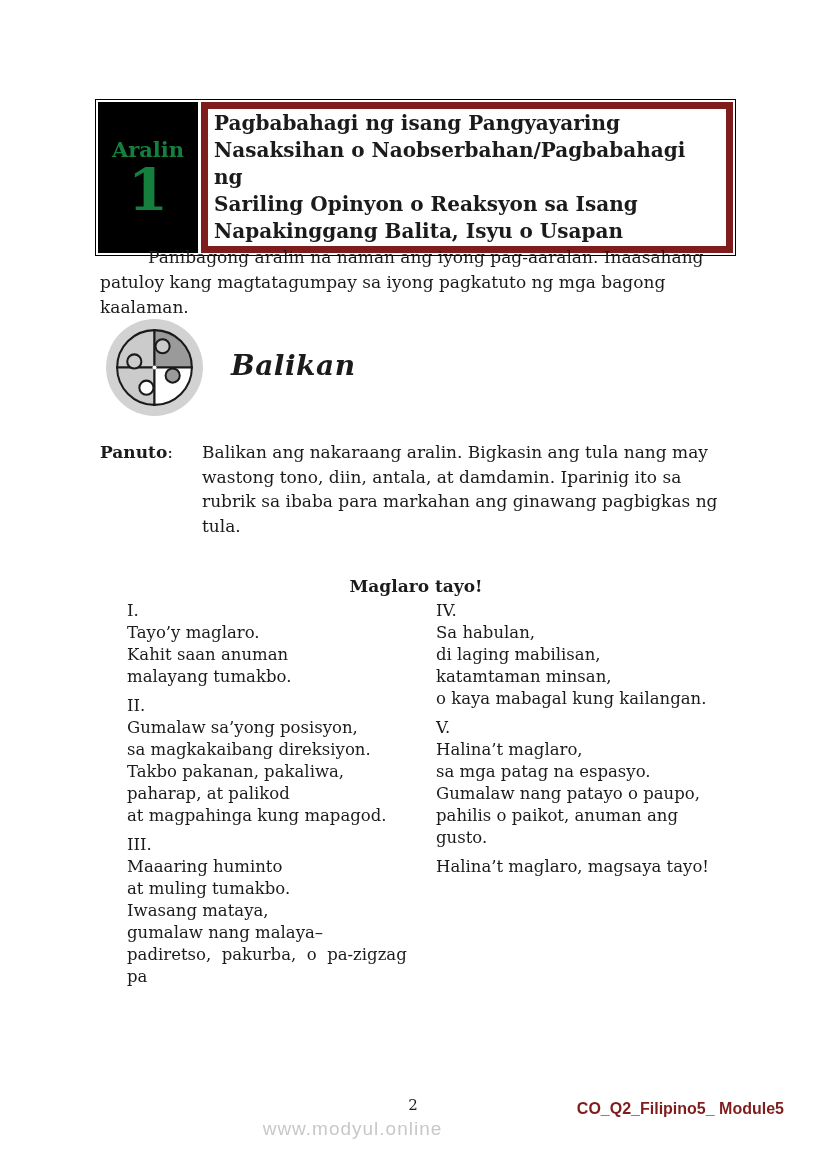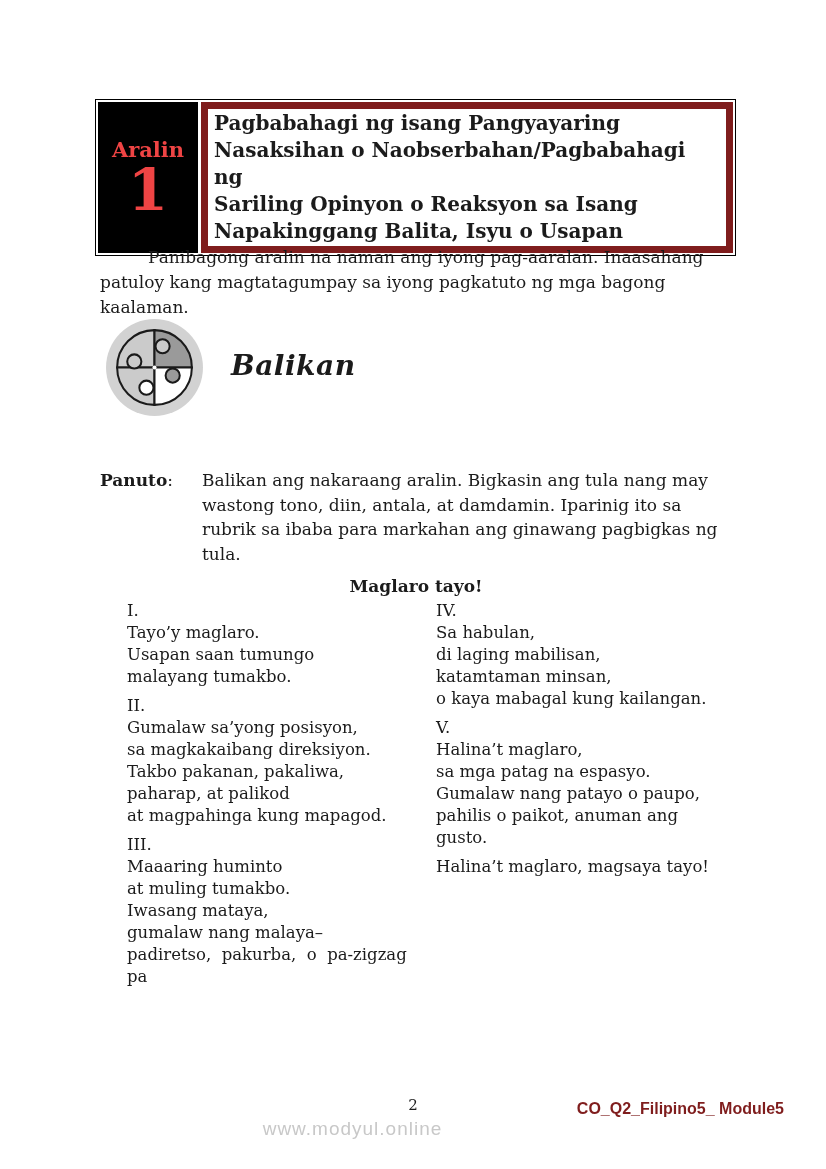--- a/index.html
+++ b/index.html
@@ -18,21 +18,21 @@
     border:1px solid #000;
     padding:2px;
     box-sizing:border-box;
     display:flex;
     gap:3px;
     background:#fff;
   }
   .lesson-cell-left{
     width:100px;
     background:#000;
-    color:#ef4444;
+    color:#15803d;
     display:flex;flex-direction:column;align-items:center;justify-content:center;
     padding:4px 0;
     flex:0 0 auto;
   }
   .lesson-label{font-size:21px;font-weight:bold;line-height:1.2;}
   .lesson-num{font-size:58px;font-weight:bold;line-height:0.95;}
   .lesson-cell-right{
     flex:1;
     border:7px solid #7f1d1d;
     padding:1px 6px;
@@ -50,21 +50,21 @@
 
   
   .balikan-icon{position:absolute;left:104px;top:317px;width:101px;height:101px;}
   .balikan-title{
     position:absolute;left:231px;top:349px;
     font-size:28px;font-weight:bold;font-style:italic;
     letter-spacing:0.5px;
   }
 
   
-  .panuto{position:absolute;left:100px;top:440px;width:632px;display:flex;margin-top:28px;}
+  .panuto{position:absolute;left:100px;top:440px;width:632px;display:flex;}
   .panuto-label{width:102px;flex:0 0 auto;font-size:17px;line-height:24.5px;}
   .panuto-label b{font-weight:bold;}
   .panuto-text{flex:1;font-size:17px;line-height:24.5px;}
 
   
   .poem-title{
     position:absolute;left:96px;top:576px;width:640px;
     text-align:center;font-size:17px;font-weight:bold;
   }
   .poem{position:absolute;left:127px;top:600px;width:609px;display:flex;}
@@ -137,21 +137,21 @@
         <div class="line">tula.</div>
       </div>
   </div>
 
   <div class="poem-title">Maglaro tayo!</div>
   <div class="poem">
     <div class="poem-col">
         <div class="stanza">
           <div class="poem-line">I.</div>
           <div class="poem-line">Tayo’y maglaro.</div>
-          <div class="poem-line">Usapan saan tumungo</div>
+          <div class="poem-line">Kahit saan anuman</div>
           <div class="poem-line">malayang tumakbo.</div>
         </div>
         <div class="stanza">
           <div class="poem-line">II.</div>
           <div class="poem-line">Gumalaw sa’yong posisyon,</div>
           <div class="poem-line">sa magkakaibang direksiyon.</div>
           <div class="poem-line">Takbo pakanan, pakaliwa,</div>
           <div class="poem-line">paharap, at palikod</div>
           <div class="poem-line">at magpahinga kung mapagod.</div>
         </div>

